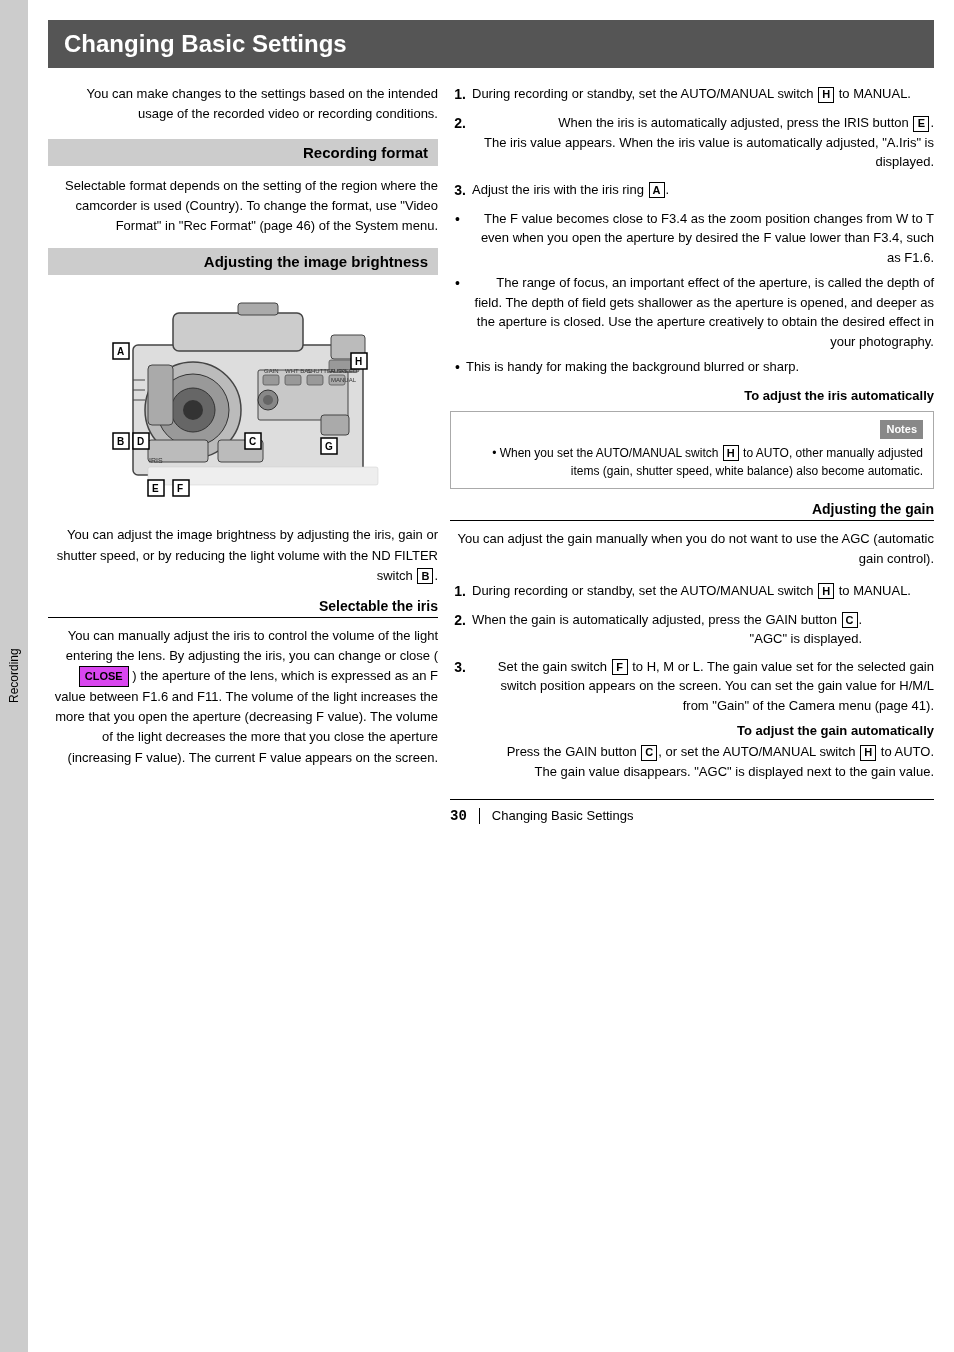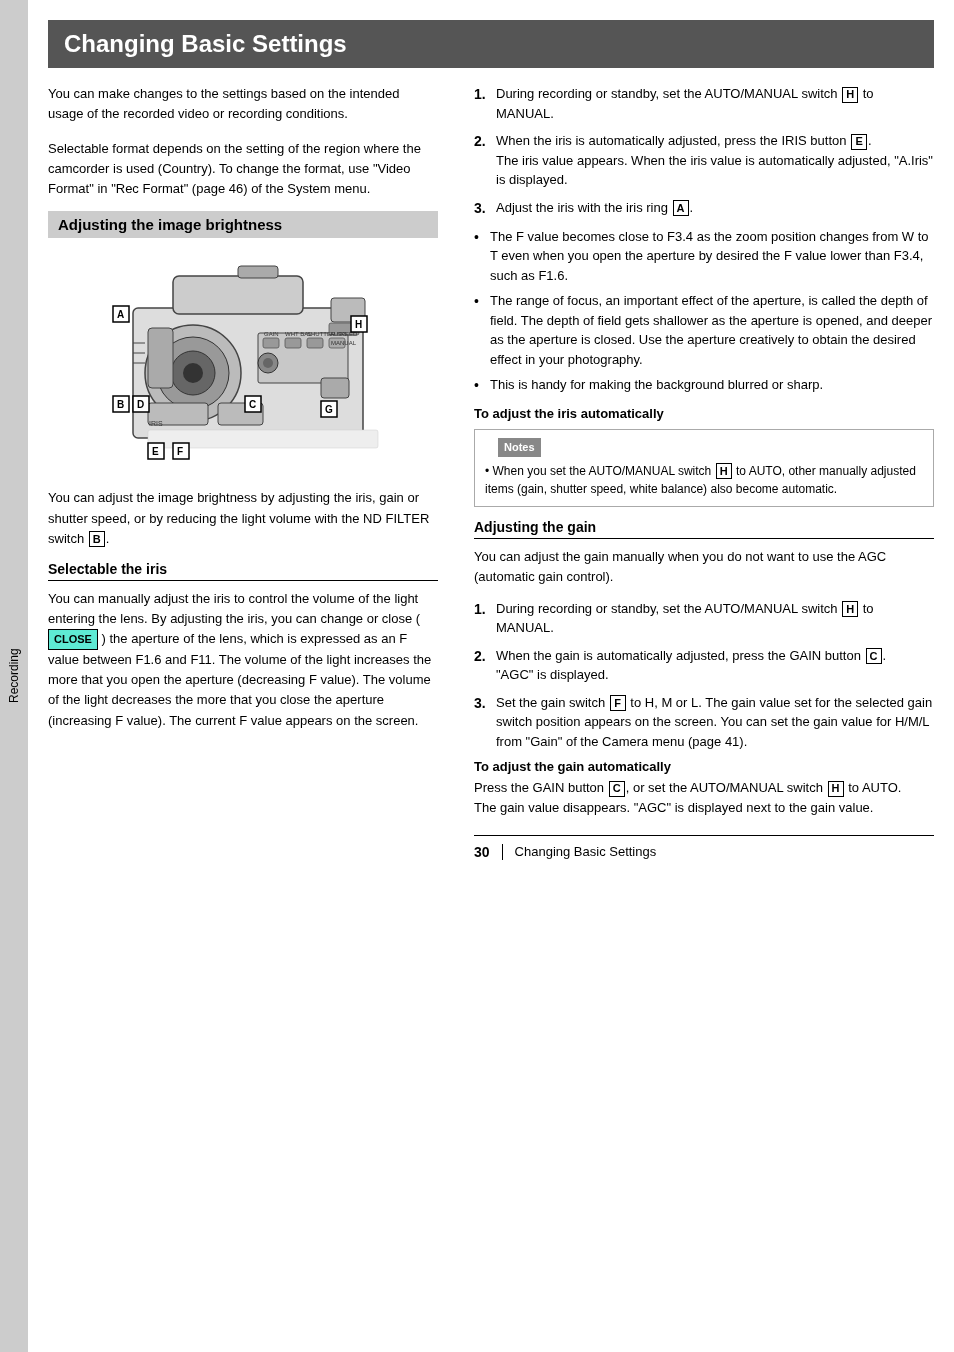--- a/index.html
+++ b/index.html
@@ -39,22 +39,23 @@
     .main-content {
       flex: 1;
       padding: 20px 20px 20px 20px;
       display: flex;
       flex-direction: column;
     }
 
     
     .two-col {
       display: flex;
-      gap: 36px;
+      gap: 12px;
       flex: 1;
+      text-align: right;
     }
 
     .left-col {
       width: 390px;
       flex-shrink: 0;
     }
 
     .right-col {
       flex: 1;
     }
@@ -187,36 +188,37 @@
     
     .close-btn {
       display: inline-flex;
       align-items: center;
       justify-content: center;
       border: 1.5px solid #000;
       padding: 1px 5px;
       font-size: 11px;
       font-weight: bold;
       vertical-align: middle;
-      background: #5eead4;
+      background: #d946ef;
     }
 
     
     .page-footer {
       display: flex;
       align-items: center;
       gap: 12px;
       border-top: 1px solid #000;
       padding-top: 8px;
       margin-top: 16px;
     }
 
     .page-number {
       font-size: 14px;
       font-weight: bold;
+      font-family: Liberation Mono, monospace;
     }
 
     .footer-title {
       font-size: 13px;
     }
 
     .divider {
       width: 1px;
       height: 16px;
       background: #000;
@@ -248,20 +250,21 @@
   <div class="main-content">
 
     <div class="page-title">Changing Basic Settings</div>
 
     <div class="two-col">
 
       <div class="left-col">
 
         <p class="intro-text">You can make changes to the settings based on the intended usage of the recorded video or recording conditions.</p>
 
+        <div class="section-header">Recording format</div>
         <p class="section-text">Selectable format depends on the setting of the region where the camcorder is used (Country). To change the format, use "Video Format" in "Rec Format" (page 46) of the System menu.</p>
 
         <div class="section-header">Adjusting the image brightness</div>
 
         <div class="camera-diagram">
           <div class="camera-img-container">
             <svg viewBox="0 0 340 230" xmlns="http://www.w3.org/2000/svg">
 
               <rect x="60" y="60" width="230" height="130" rx="5" fill="#ddd" stroke="#444" stroke-width="1.5"></rect>
 

